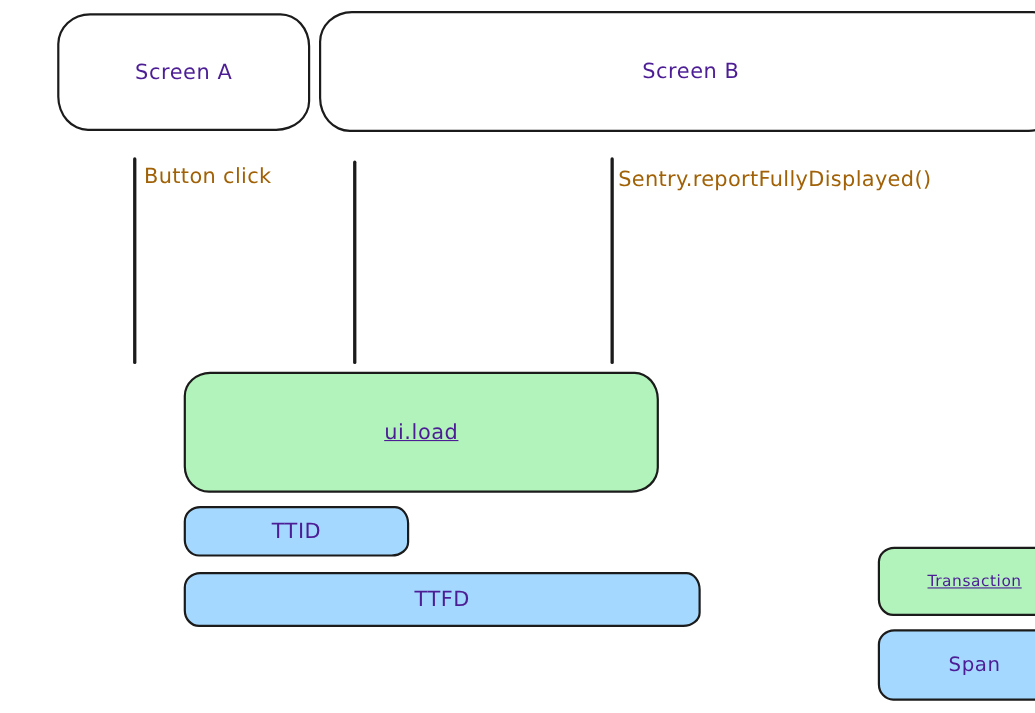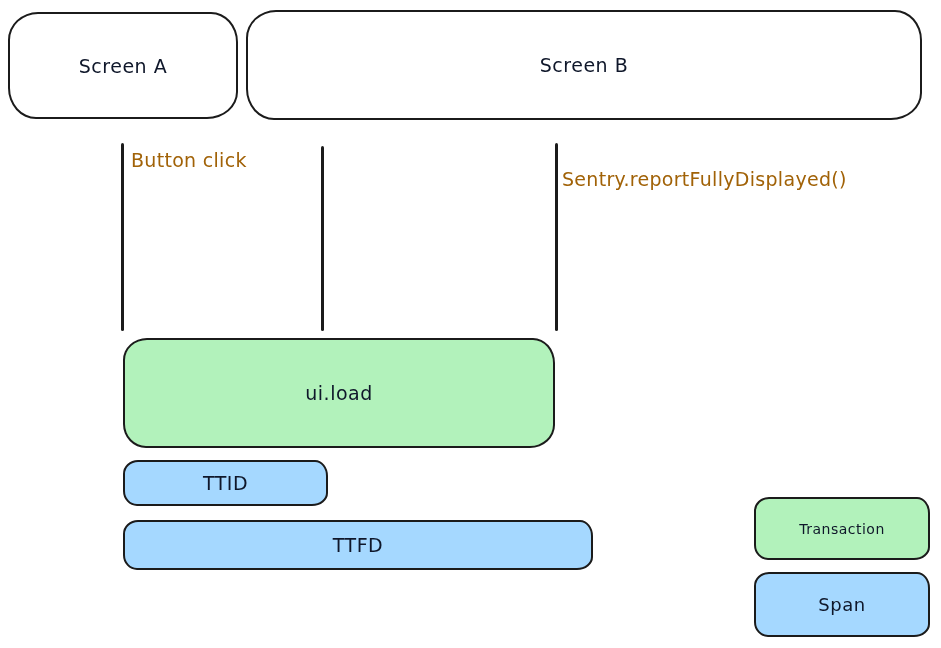--- a/index.html
+++ b/index.html
@@ -23,21 +23,22 @@
   
   .sketch-box {
     position: absolute;
     border: 2.5px solid #1b1b1b;
     background: #ffffff;
     display: flex;
     align-items: center;
     justify-content: center;
     font-size: 19px;
     letter-spacing: 0.5px;
-    color: #0f172a;
+    color: #4c1d95;
+    margin-left: 44px;
   }
 
   .screen-box { border-radius: 30px 27px 31px 28px / 28px 30px 27px 31px; }
 
   #screen-a { left: 8px;  top: 12px; width: 230px; height: 107px; }
   #screen-b { left: 246px; top: 10px; width: 676px; height: 110px; }
 
   
   .marker-line {
     position: absolute;
@@ -51,30 +52,30 @@
 
   .marker-label {
     position: absolute;
     font-size: 19px;
     letter-spacing: 0.3px;
     white-space: nowrap;
     color: #a16207;
   }
   #marker-label-1 { left: 131px; top: 149px; }
   #marker-label-2 { left: 330px; top: 155px; }
-  #marker-label-3 { left: 562px; top: 168px; }
+  #marker-label-3 { left: 562px; top: 152px; }
 
   
   .bar {
     border-radius: 24px 22px 25px 23px / 22px 25px 23px 24px;
   }
   .bar-small {
     border-radius: 15px 13px 16px 14px / 14px 16px 13px 15px;
   }
-  .fill-transaction { background: #b2f2bb; }
+  .fill-transaction { background: #b2f2bb; text-decoration: underline; }
   .fill-span        { background: #a5d8ff; }
 
   #ui-load { left: 123px; top: 338px; width: 432px; height: 110px; }
   #ttid    { left: 123px; top: 460px; width: 205px; height: 46px;  font-size: 19px; }
   #ttfd    { left: 123px; top: 520px; width: 470px; height: 50px;  font-size: 19px; }
 
   
   #legend-transaction { left: 754px; top: 497px; width: 176px; height: 63px; font-size: 14px; }
   #legend-span        { left: 754px; top: 572px; width: 176px; height: 65px; font-size: 18px; }
 </style>

